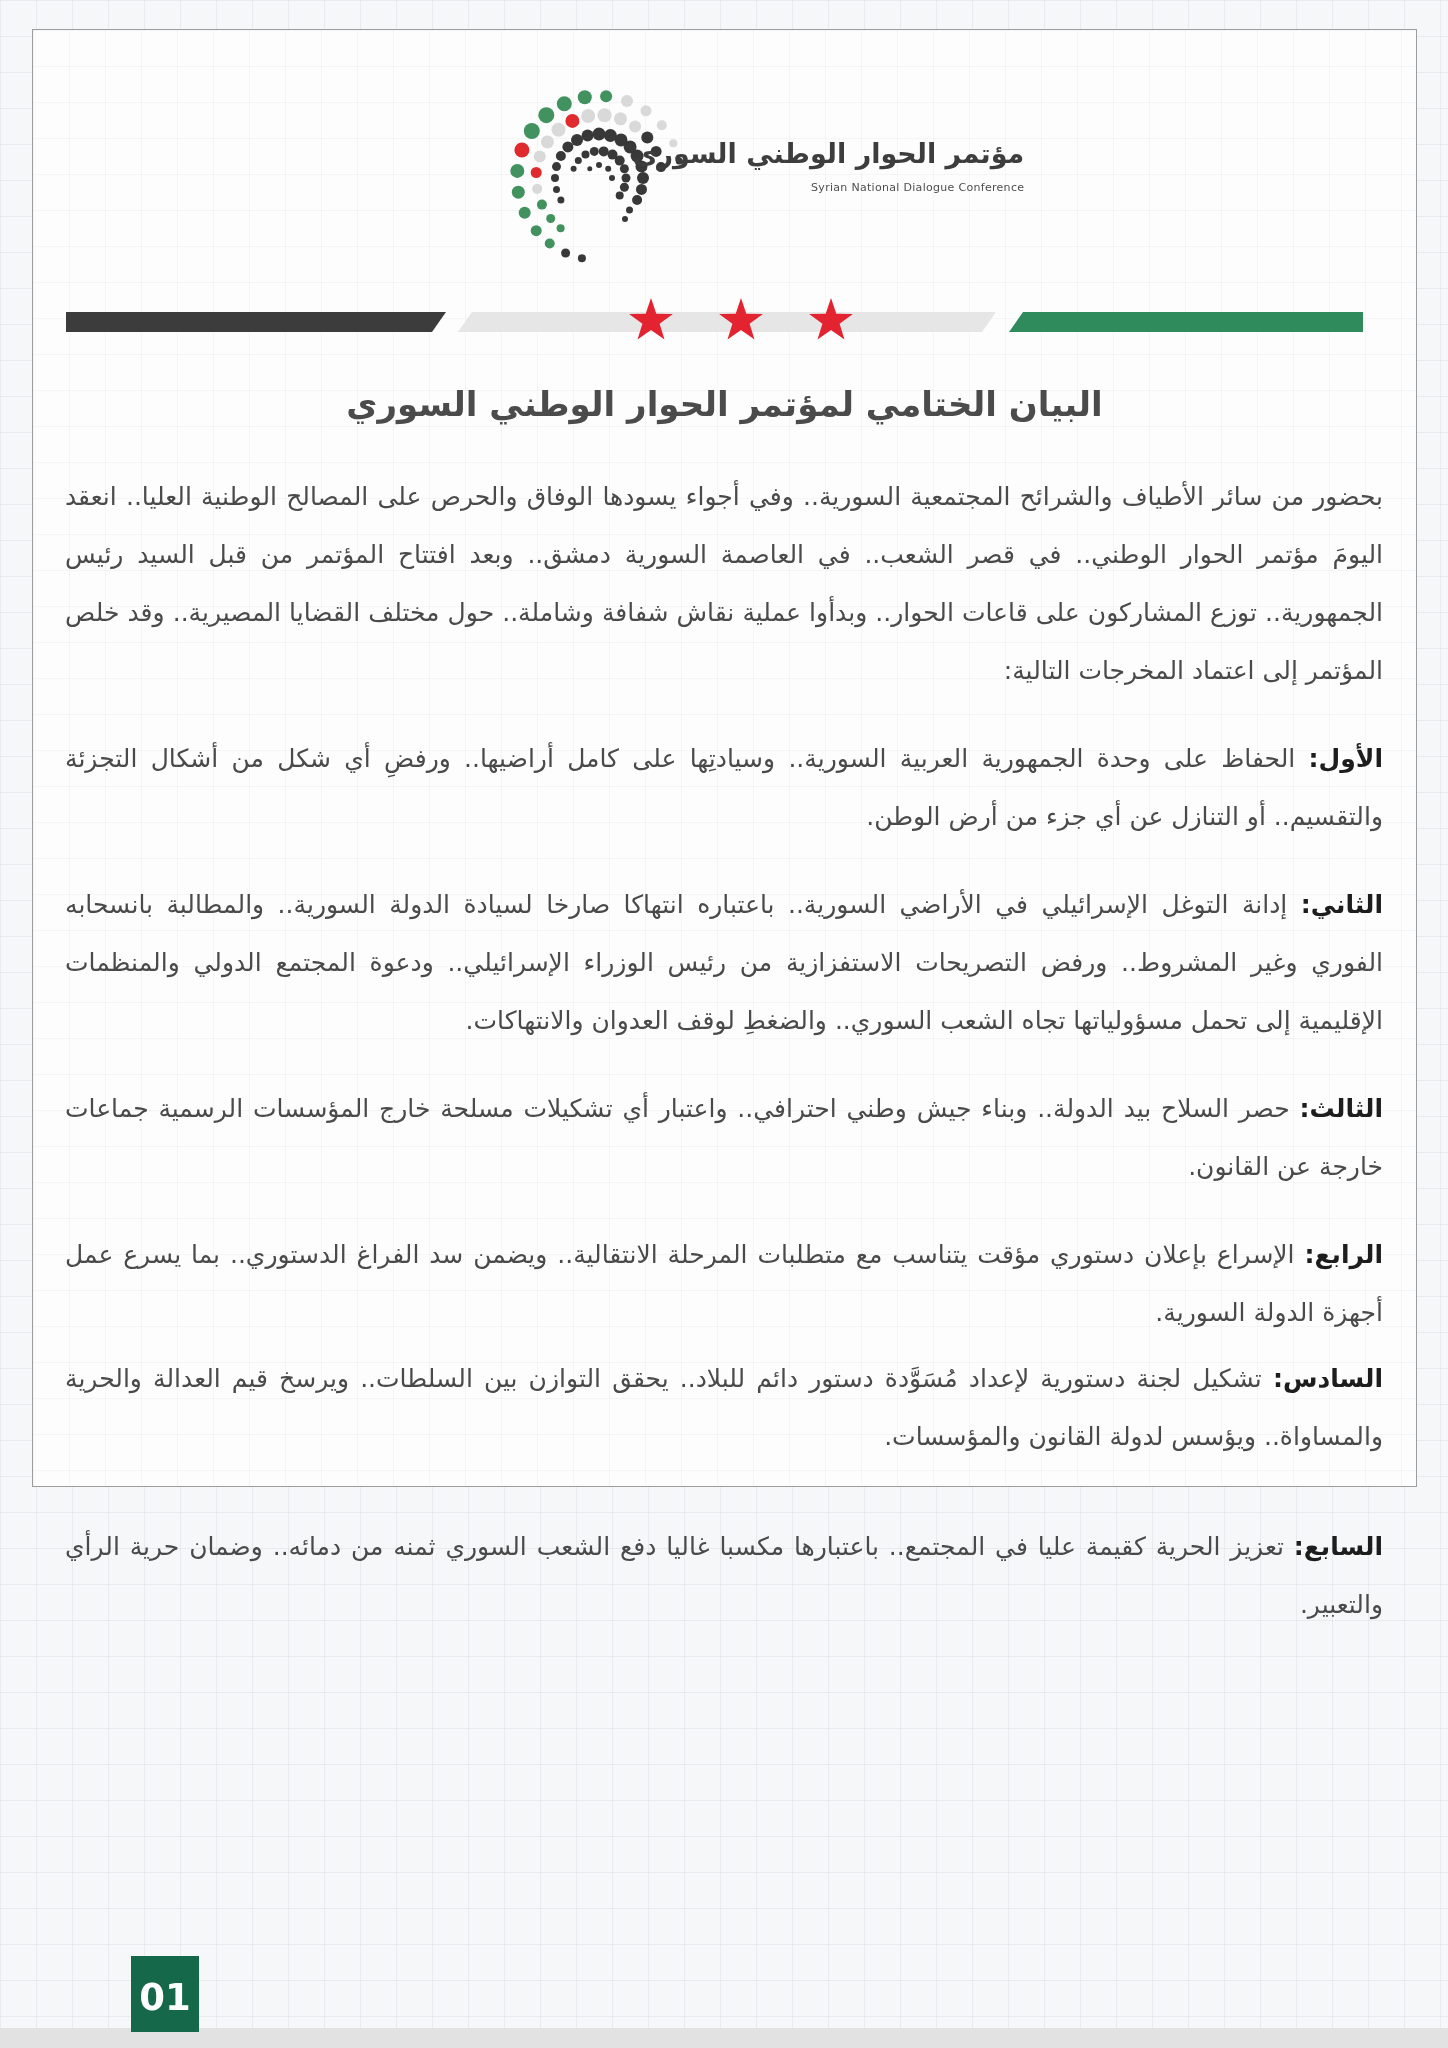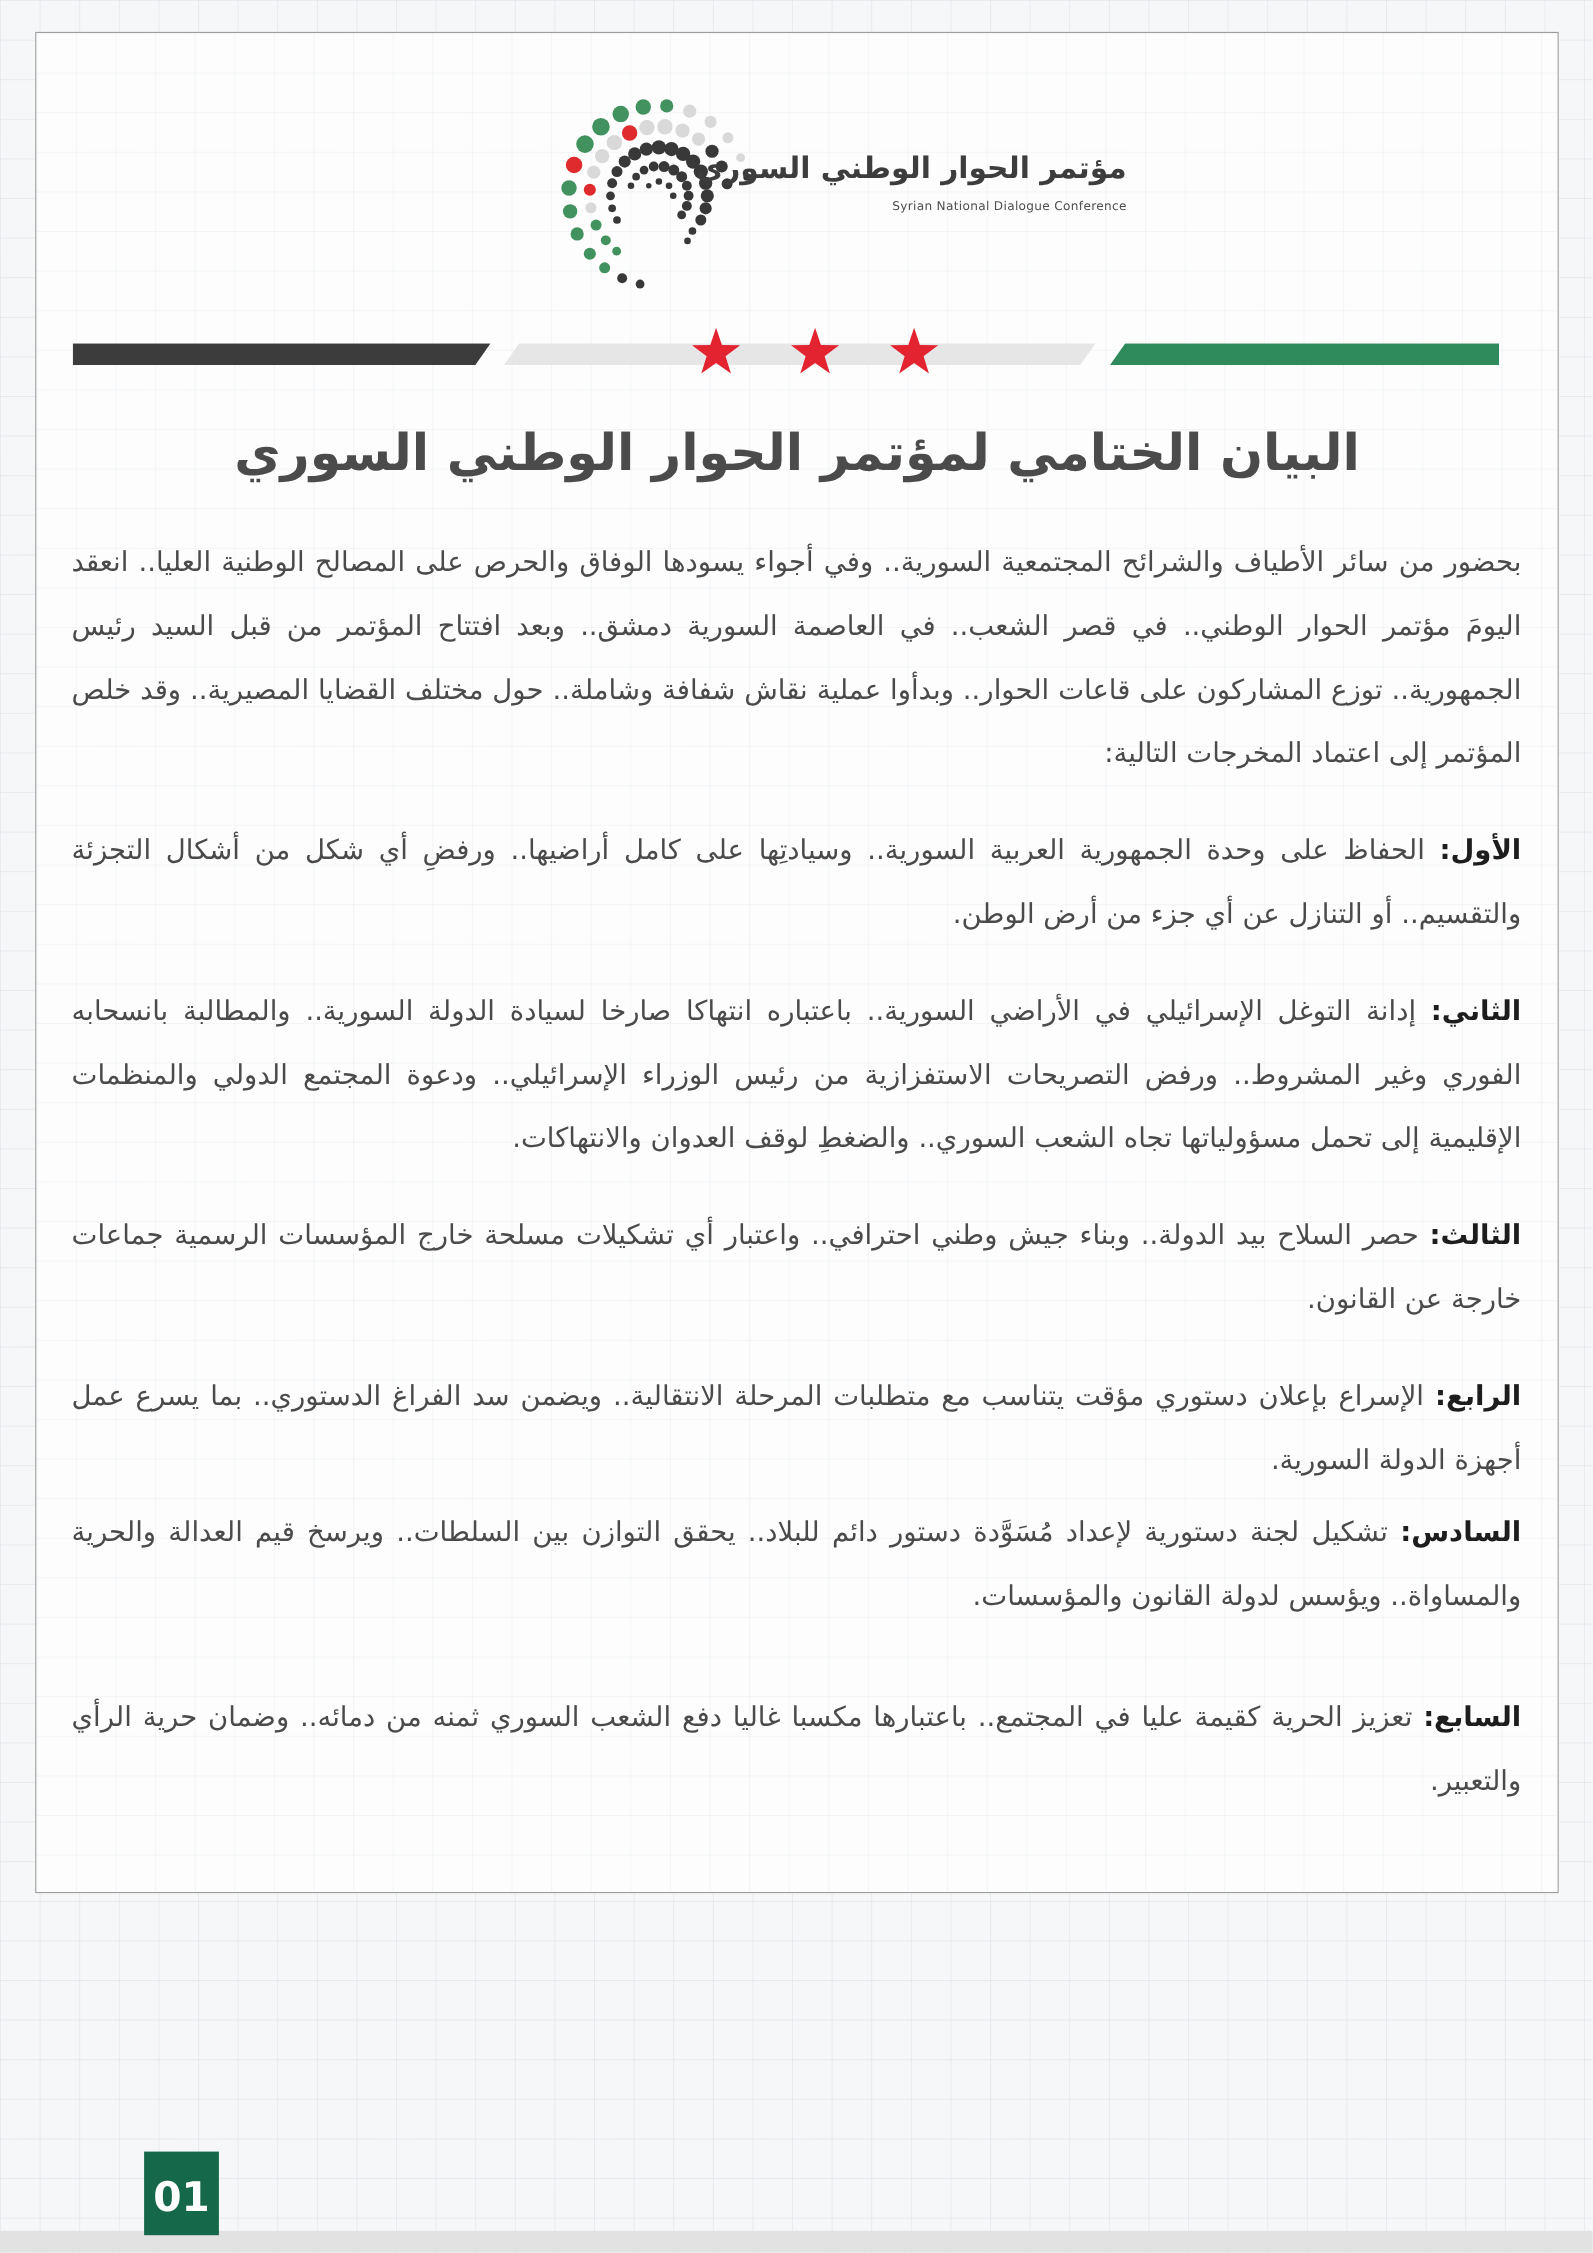--- a/index.html
+++ b/index.html
@@ -8,21 +8,21 @@
     position:relative;
     font-family:"DejaVu Sans", sans-serif;
     background-color:#f6f7f8;
     background-image:
       linear-gradient(to right, rgba(214,220,227,0.45) 1px, transparent 1px),
       linear-gradient(to bottom, rgba(214,220,227,0.45) 1px, transparent 1px);
     background-size:36px 36px;
     overflow:hidden;
   }
   .page{
-    position:absolute; left:32px; top:29px; width:1385px; height:1692px;
+    position:absolute; left:32px; top:29px; width:1385px; height:1458px;
     background-color:#fdfdfd;
     background-image:
       linear-gradient(to right, rgba(223,228,234,0.33) 1px, transparent 1px),
       linear-gradient(to bottom, rgba(223,228,234,0.33) 1px, transparent 1px);
     background-size:36px 36px;
     border:1px solid #9d9d9d;
   }
   .bottom-strip{
     position:absolute; left:0; bottom:0; width:1448px; height:20px; background:#e2e2e2;
   }
@@ -39,21 +39,21 @@
   .seg.black{ left:0; width:380px; background:#3c3c3c; clip-path:polygon(0 0,100% 0,calc(100% - 14px) 100%,0 100%); }
   .seg.white{ left:392px; width:538px; background:#e6e6e6; clip-path:polygon(14px 0,100% 0,calc(100% - 14px) 100%,0 100%); }
   .seg.green{ left:943px; width:354px; background:#2f8b5b; clip-path:polygon(14px 0,100% 0,100% 100%,0 100%); }
   .star{ position:absolute; top:-15px; width:50px; height:48px; }
   .star svg{ width:50px; height:48px; display:block; }
   .star polygon{ fill:#e32330; }
   .star.s1{ left:560px; } .star.s2{ left:650px; } .star.s3{ left:740px; }
   
   h1{
     margin-top:52px; text-align:center; direction:rtl;
-    font-size:46px; font-weight:700; color:#4b4b4b; letter-spacing:0;
+    font-size:34px; font-weight:700; color:#4b4b4b; letter-spacing:0;
   }
   main{
     margin:44px 33px 0 32px; direction:rtl; text-align:justify;
     font-size:25px; line-height:58px; color:#4a4a4a;
     max-height:1452px; overflow:hidden;
   }
   main p{ margin-bottom:30px; }
   main p.tight{ margin-bottom:8px; }
   main p.wide{ margin-bottom:52px; }
   .lead{ font-weight:700; color:#1d1d1d; }

